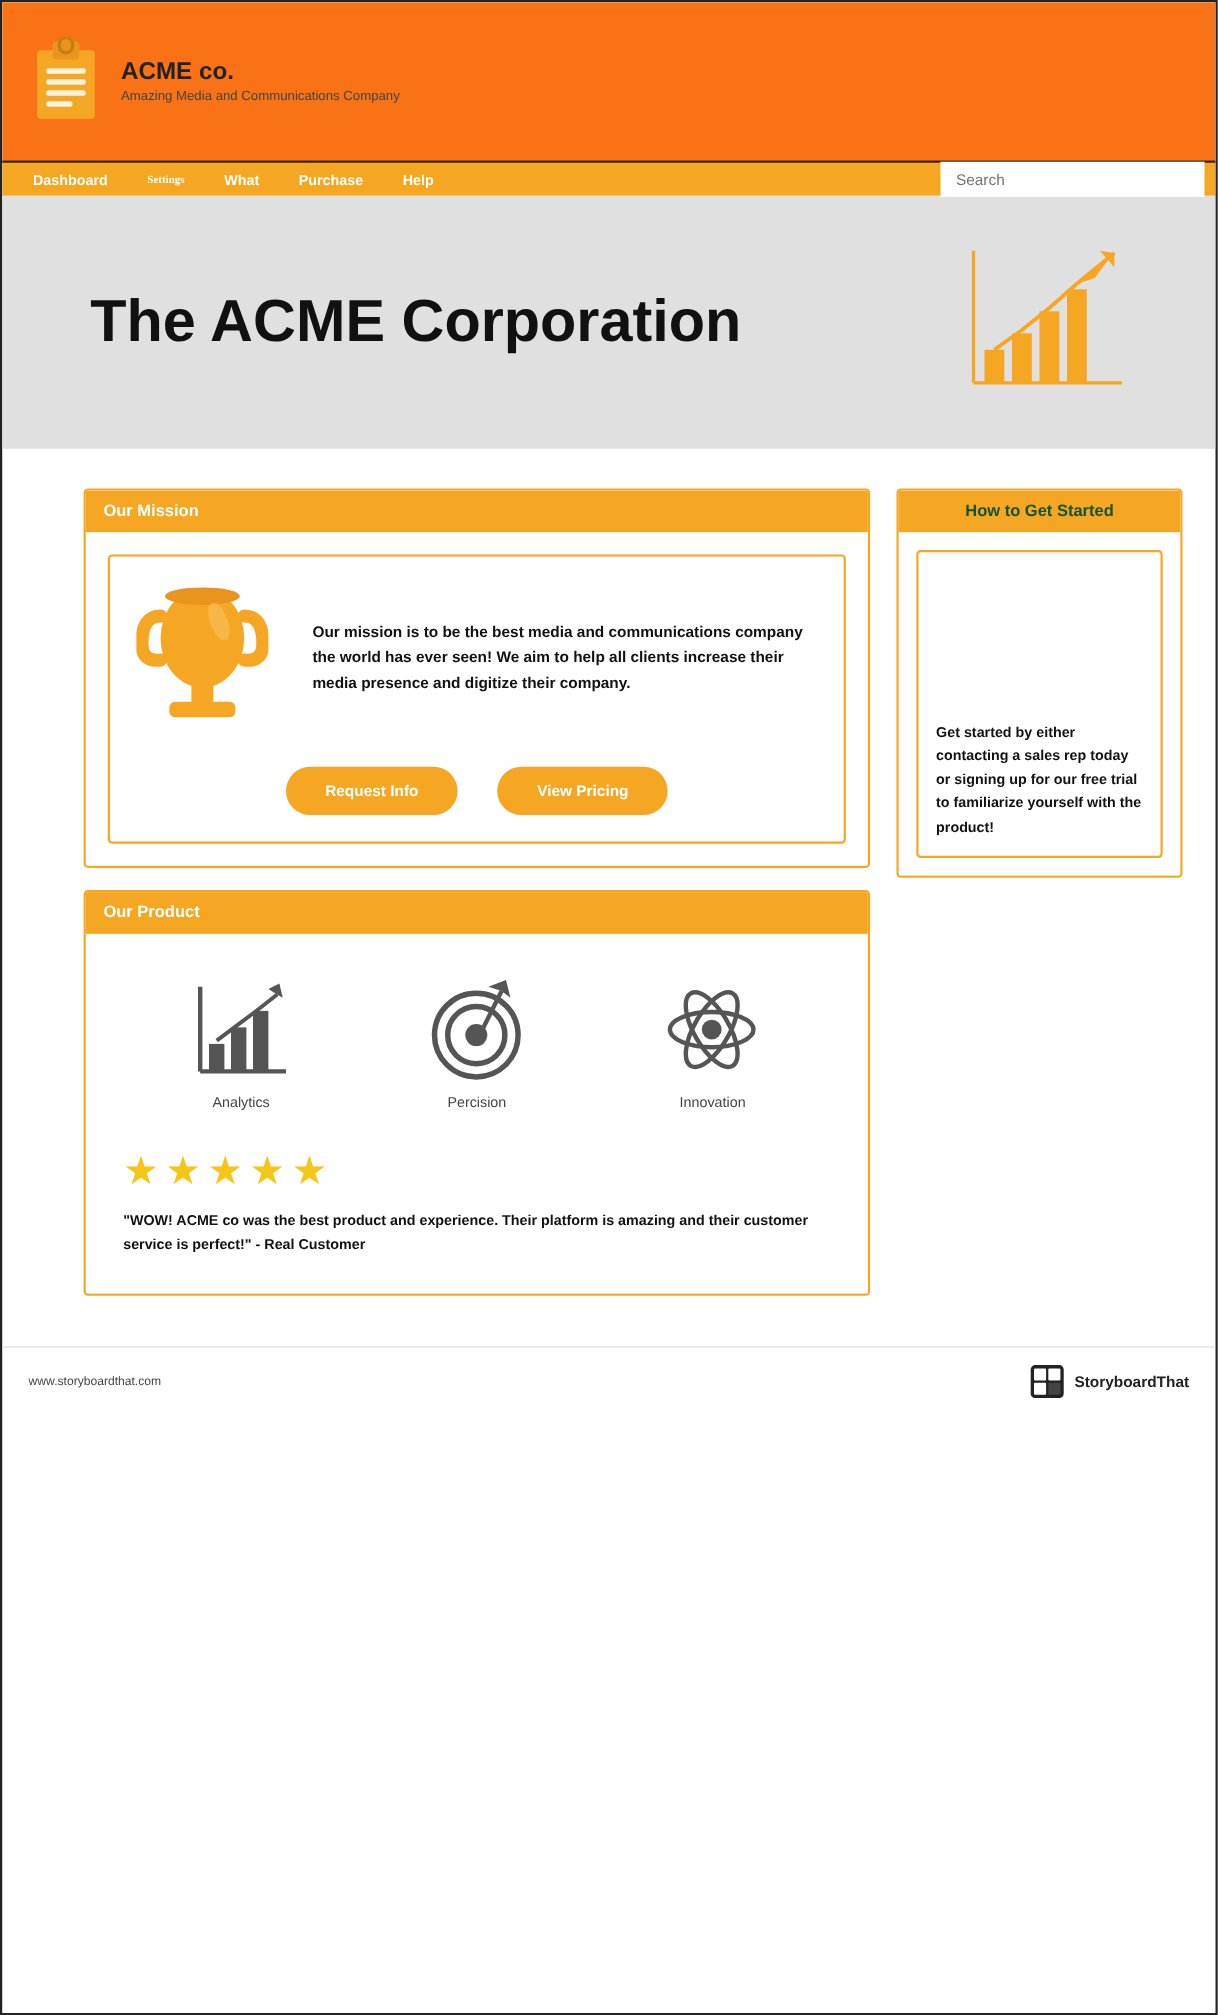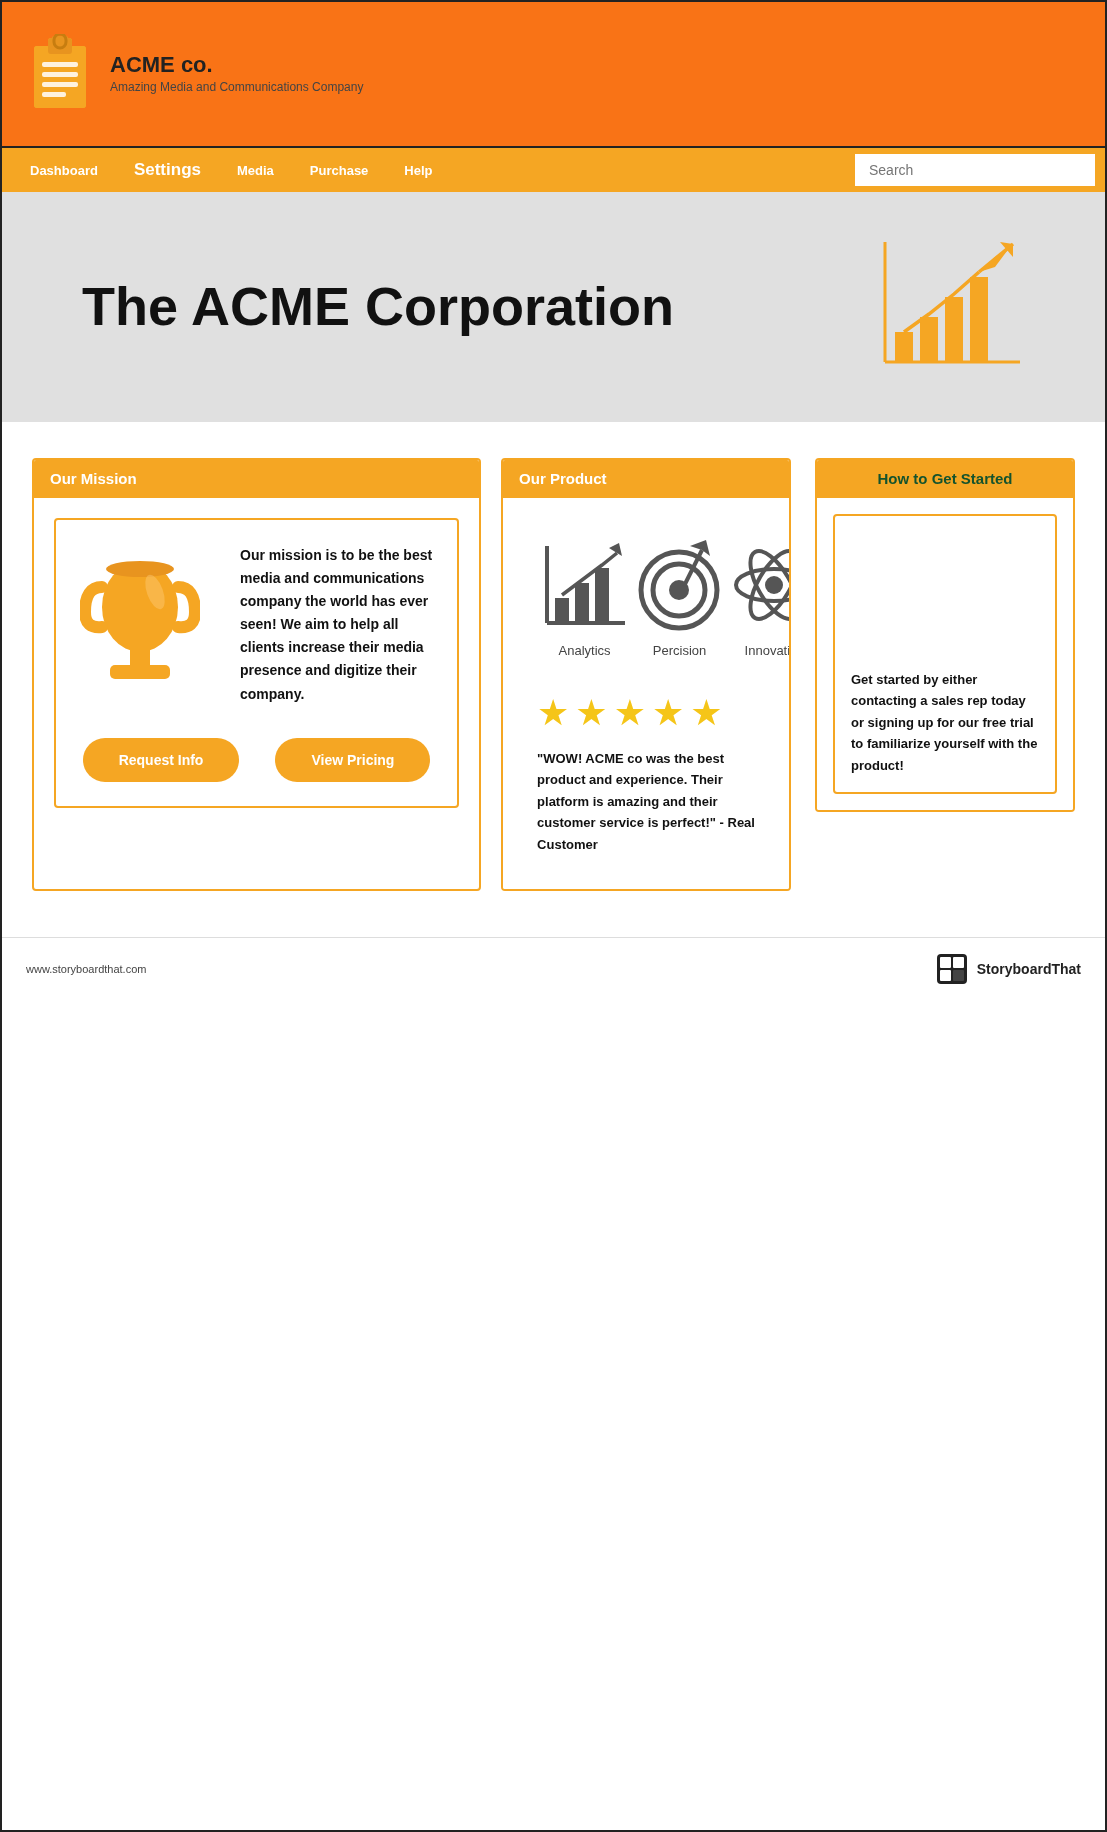--- a/index.html
+++ b/index.html
@@ -24,24 +24,24 @@
     <rect x="16" y="58" width="24" height="5" rx="2" fill="#fff" opacity="0.85"></rect>
 
     <rect x="28" y="0" width="12" height="14" rx="6" fill="none" stroke="#c77d10" stroke-width="3"></rect>
   </svg>
   <div>
     <div style="font-size:22px; font-weight:bold; color:#222;">ACME co.</div>
     <div style="font-size:12px; color:#444; text-align:center; line-height:1.5;">Amazing Media and Communications Company</div>
   </div>
 </div>
 
-<div style="background:#f5a623; display:flex; align-items:center; padding:0 10px; height:44px;">
+<div style="background:#f5a623; display:flex; align-items:center; padding:0 10px; height:30px;">
   <a style="color:#fff; font-size:13px; font-weight:bold; padding:0 18px; cursor:pointer; text-decoration:none;">Dashboard</a>
-  <a style="color:#fff; font-size:17px; font-weight:bold; padding:0 18px; cursor:pointer; text-decoration:none;">Settings</a>
-  <a style="color:#fff; font-size:13px; font-weight:bold; padding:0 18px; cursor:pointer; text-decoration:none;">Media</a>
+  <a style="color:#fff; font-size:10px; font-weight:bold; padding:0 18px; cursor:pointer; text-decoration:none;font-family:Liberation Serif, serif;">Settings</a>
+  <a style="color:#fff; font-size:13px; font-weight:bold; padding:0 18px; cursor:pointer; text-decoration:none;">What</a>
   <a style="color:#fff; font-size:13px; font-weight:bold; padding:0 18px; cursor:pointer; text-decoration:none;">Purchase</a>
   <a style="color:#fff; font-size:13px; font-weight:bold; padding:0 18px; cursor:pointer; text-decoration:none;">Help</a>
   <div style="flex:1;"></div>
   <input type="text" style="background: rgb(255, 255, 255); border: none; padding: 8px 14px; font-size: 14px; width: 240px; outline: none;" placeholder="Search">
 </div>
 
 <div style="background:#e0e0e0; display:flex; align-items:center; padding:40px 80px; min-height:200px;">
   <div style="font-size:54px; font-weight:900; color:#111; line-height:1.1; flex:1;">The ACME Corporation</div>
 
   <svg width="160" height="150" viewBox="0 0 160 150">
@@ -57,21 +57,21 @@
     <polyline points="39,100 64,82 89,62 114,40" fill="none" stroke="#f5a623" stroke-width="3.5"></polyline>
 
     <polygon points="114,40 130,25 145,15 130,35" fill="#f5a623"></polygon>
     <line x1="114" y1="40" x2="148" y2="12" stroke="#f5a623" stroke-width="3.5"></line>
     <polygon points="148,12 135,10 148,25" fill="#f5a623"></polygon>
   </svg>
 </div>
 
 <div style="display:flex; gap:24px; padding:36px 30px;">
 
-  <div style="flex:1; display:flex; flex-direction:row; gap:20px;">
+  <div style="flex:1; display:flex; flex-direction:column; gap:20px;margin-left:44px;">
 
     <div style="border:2px solid #f5a623; border-radius:4px; overflow:hidden;">
       <div style="background:#f5a623; padding:10px 16px;">
         <span style="color:#fff; font-weight:bold; font-size:15px;">Our Mission</span>
       </div>
       <div style="background:#fff; padding:20px;">
         <div style="border:2px solid #f5a623; border-radius:4px; padding:24px; display:flex; flex-direction:column; align-items:center;">
           <div style="display:flex; align-items:center; gap:40px; margin-bottom:32px; width:100%;">
 
             <svg width="120" height="135" viewBox="0 0 120 135" style="flex-shrink:0;">

